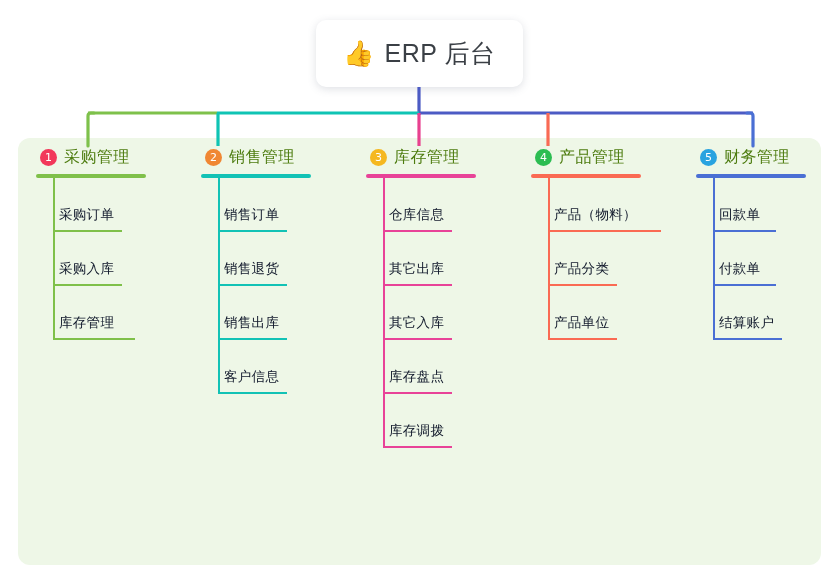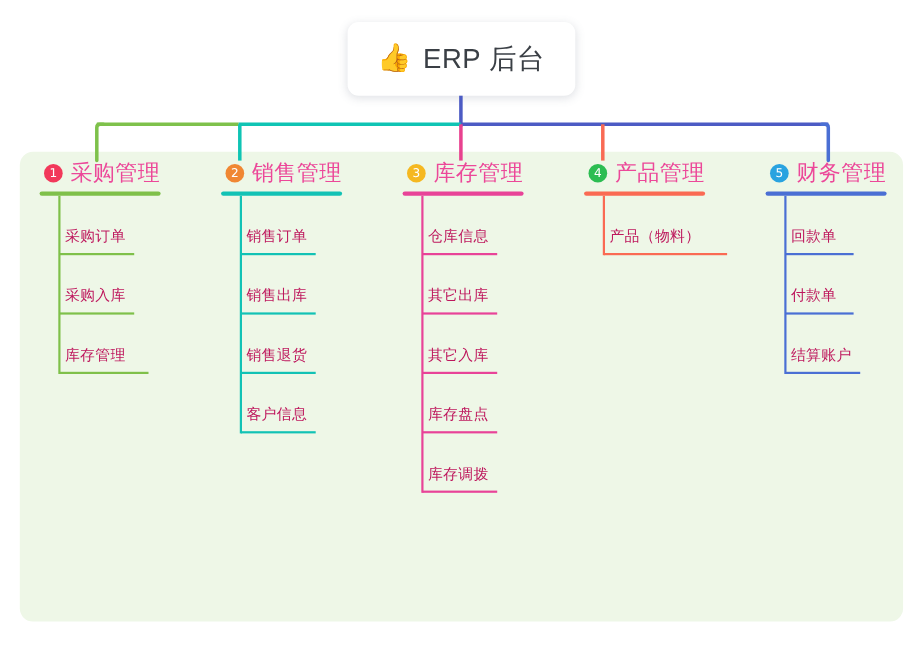--- a/index.html
+++ b/index.html
@@ -87,22 +87,22 @@
     height: 17px;
     border-radius: 50%;
     color: #ffffff;
     font-size: 11px;
     line-height: 17px;
     text-align: center;
     flex: 0 0 auto;
     font-family: "DejaVu Sans", sans-serif;
   }
   .col-title {
-    font-size: 20px;
-    color: #ec4899;
+    font-size: 16px;
+    color: #4d7c0f;
     white-space: nowrap;
     letter-spacing: 0.4px;
   }
   .head-rule {
     height: 4px;
     border-radius: 2px;
     margin-top: 5px;
   }
 
   .items {
@@ -112,21 +112,21 @@
   .item {
     position: relative;
     height: 54px;
     box-sizing: border-box;
   }
   .item-label {
     position: absolute;
     left: 23px;
     bottom: 8px;
     font-size: 13.5px;
-    color: #be185d;
+    color: #0f172a;
     white-space: nowrap;
     letter-spacing: 0.3px;
   }
   .item-rule {
     position: absolute;
     left: 18px;
     bottom: 0;
     height: 2px;
   }
   .spine {
@@ -190,25 +190,25 @@
           <span class="col-title">销售管理</span>
         </div>
         <div class="head-rule" style="background: rgb(18, 194, 181); width: 110px;"></div>
         <div class="items">
           <div class="spine" style="background: rgb(18, 194, 181);"></div>
           <div class="item">
             <div class="item-label">销售订单</div>
             <div class="item-rule" style="background: rgb(18, 194, 181); width: 68px;"></div>
           </div>
           <div class="item">
+            <div class="item-label">销售退货</div>
+            <div class="item-rule" style="background: rgb(18, 194, 181); width: 68px;"></div>
+          </div>
+          <div class="item">
             <div class="item-label">销售出库</div>
-            <div class="item-rule" style="background: rgb(18, 194, 181); width: 68px;"></div>
-          </div>
-          <div class="item">
-            <div class="item-label">销售退货</div>
             <div class="item-rule" style="background: rgb(18, 194, 181); width: 68px;"></div>
           </div>
           <div class="item">
             <div class="item-label">客户信息</div>
             <div class="item-rule" style="background: rgb(18, 194, 181); width: 68px;"></div>
           </div>
         </div>
       </div>
       <div class="column" style="left: 366px; width: 110px;">
         <div class="col-head">
@@ -245,20 +245,28 @@
           <span class="badge" style="background: rgb(44, 189, 82);">4</span>
           <span class="col-title">产品管理</span>
         </div>
         <div class="head-rule" style="background: rgb(250, 106, 83); width: 110px;"></div>
         <div class="items">
           <div class="spine" style="background: rgb(250, 106, 83);"></div>
           <div class="item">
             <div class="item-label">产品（物料）</div>
             <div class="item-rule" style="background: rgb(250, 106, 83); width: 112px;"></div>
           </div>
+          <div class="item">
+            <div class="item-label">产品分类</div>
+            <div class="item-rule" style="background: rgb(250, 106, 83); width: 68px;"></div>
+          </div>
+          <div class="item">
+            <div class="item-label">产品单位</div>
+            <div class="item-rule" style="background: rgb(250, 106, 83); width: 68px;"></div>
+          </div>
         </div>
       </div>
       <div class="column" style="left: 696px; width: 110px;">
         <div class="col-head">
           <span class="badge" style="background: rgb(41, 163, 224);">5</span>
           <span class="col-title">财务管理</span>
         </div>
         <div class="head-rule" style="background: rgb(74, 111, 212); width: 110px;"></div>
         <div class="items">
           <div class="spine" style="background: rgb(74, 111, 212);"></div>

